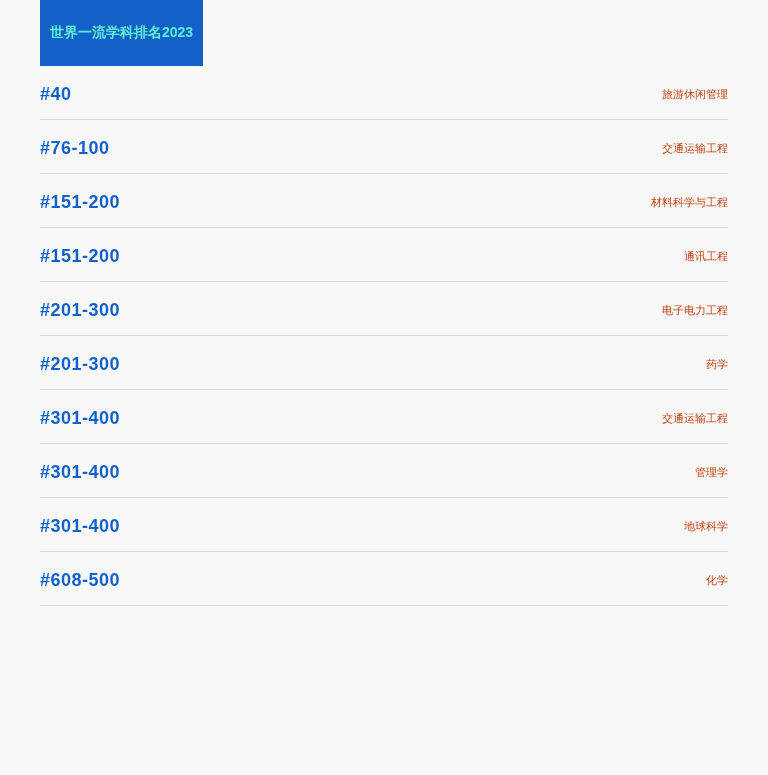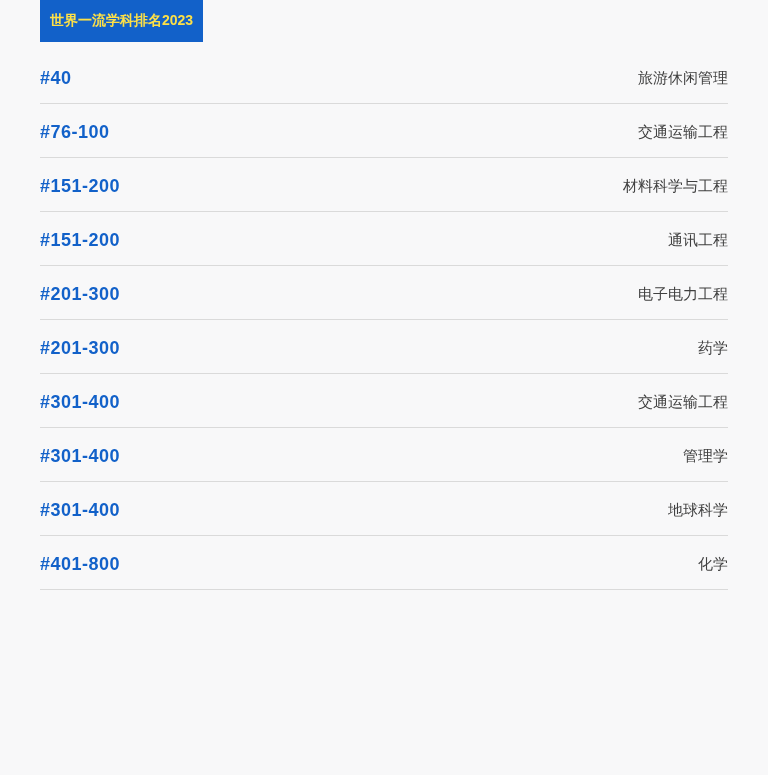--- a/index.html
+++ b/index.html
@@ -12,46 +12,45 @@
       background: #f8f8f9;
       width: 768px;
       padding: 0;
     }
     .container {
       padding: 0 40px;
     }
     .header-badge {
       display: inline-block;
       background: #1261c9;
-      color: #fde047;
+      color: #5eead4;
       font-size: 14px;
       font-weight: 600;
-      padding: 12px 10px;
-      margin-bottom: 8px;
+      padding: 24px 10px;
     }
     .rankings-list {
       width: 100%;
     }
     .ranking-row {
       display: flex;
       justify-content: space-between;
       align-items: center;
       padding: 18px 0 14px 0;
       border-bottom: 1px solid #dadada;
       text-align: center;
     }
     .rank-number {
       color: #1261c9;
       font-size: 18px;
       font-weight: 600;
       letter-spacing: 0.5px;
     }
     .subject-name {
-      color: #404040;
-      font-size: 15px;
+      color: #c2410c;
+      font-size: 11px;
       font-weight: 400;
     }
   </style>
 </head>
 <body>
 
 <div class="container">
   <div class="header-badge">世界一流学科排名2023</div>
 
   <div class="rankings-list">
@@ -85,17 +84,17 @@
     </div>
     <div class="ranking-row">
       <span class="rank-number">#301-400</span>
       <span class="subject-name">管理学</span>
     </div>
     <div class="ranking-row">
       <span class="rank-number">#301-400</span>
       <span class="subject-name">地球科学</span>
     </div>
     <div class="ranking-row">
-      <span class="rank-number">#401-800</span>
+      <span class="rank-number">#608-500</span>
       <span class="subject-name">化学</span>
     </div>
   </div>
 </div>
 
 </body></html>

